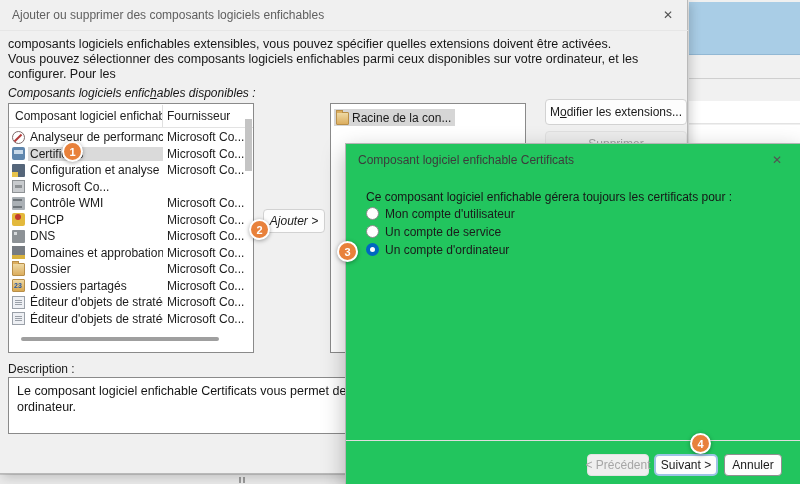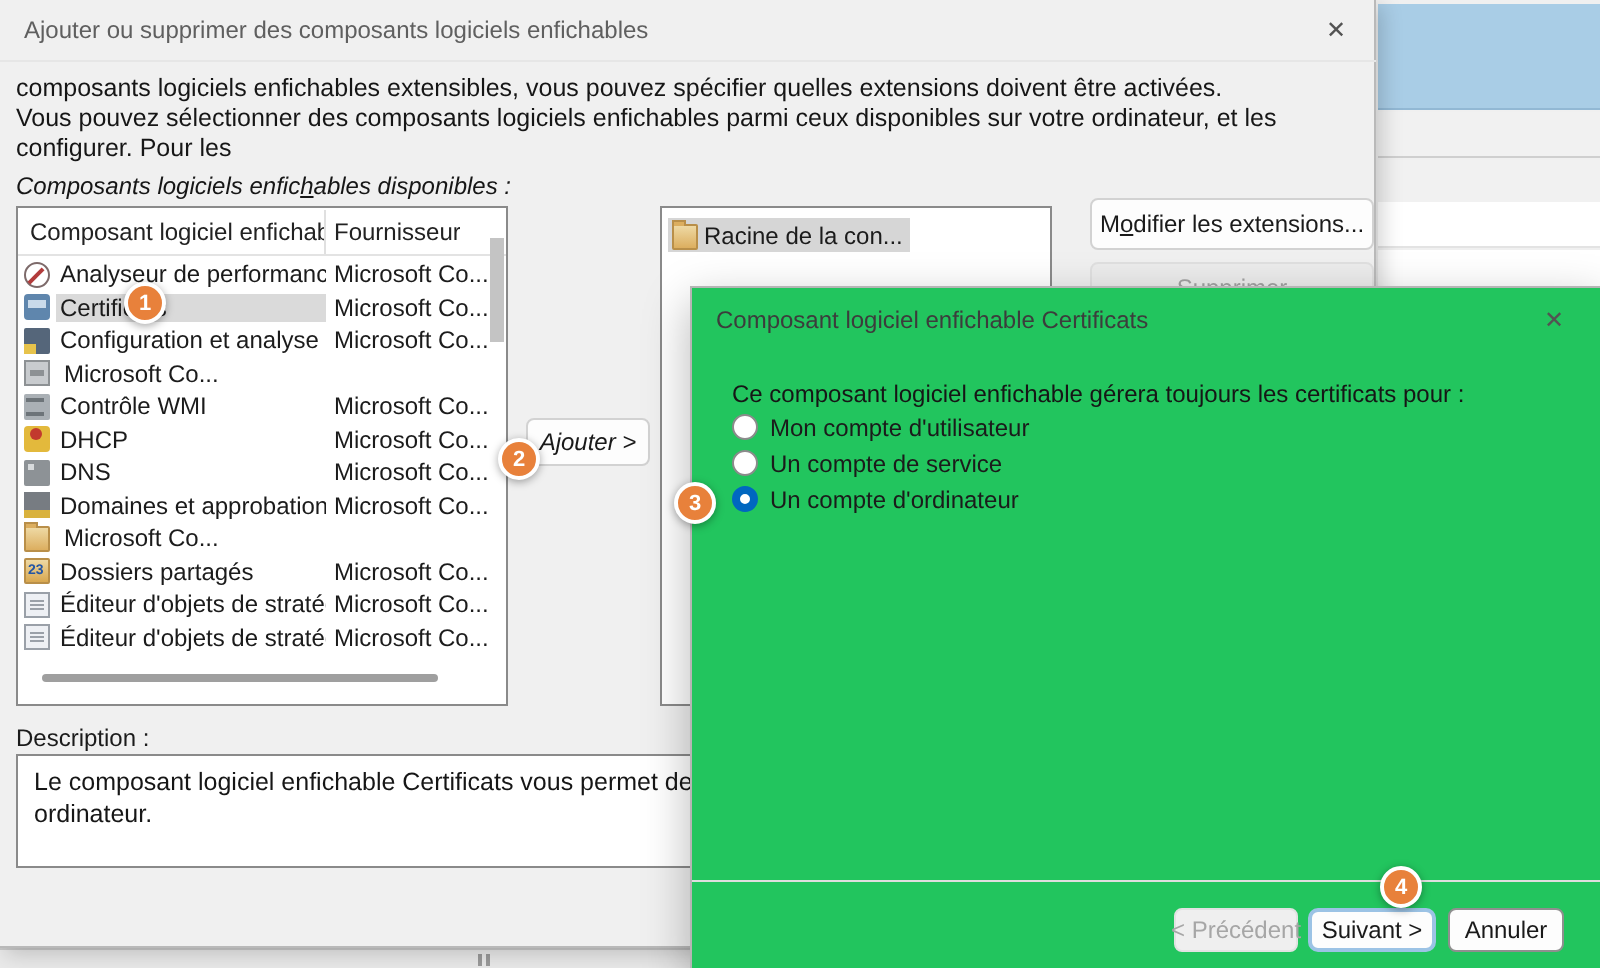--- a/index.html
+++ b/index.html
@@ -200,20 +200,21 @@
             <span class="row-name">DNS</span>
             <span class="row-prov">Microsoft Co...</span>
           </div>
           <div class="lb-row">
             <span class="ic ic-domains-icon"></span>
             <span class="row-name">Domaines et approbations...</span>
             <span class="row-prov">Microsoft Co...</span>
           </div>
           <div class="lb-row">
             <span class="ic ic-folder-icon"></span>
+            <span class="row-name">Dossier</span>
             <span class="row-prov">Microsoft Co...</span>
           </div>
           <div class="lb-row">
             <span class="ic ic-shared-folders-icon"></span>
             <span class="row-name">Dossiers partagés</span>
             <span class="row-prov">Microsoft Co...</span>
           </div>
           <div class="lb-row">
             <span class="ic ic-gpo-editor-icon"></span>
             <span class="row-name">Éditeur d'objets de stratégi...</span>

